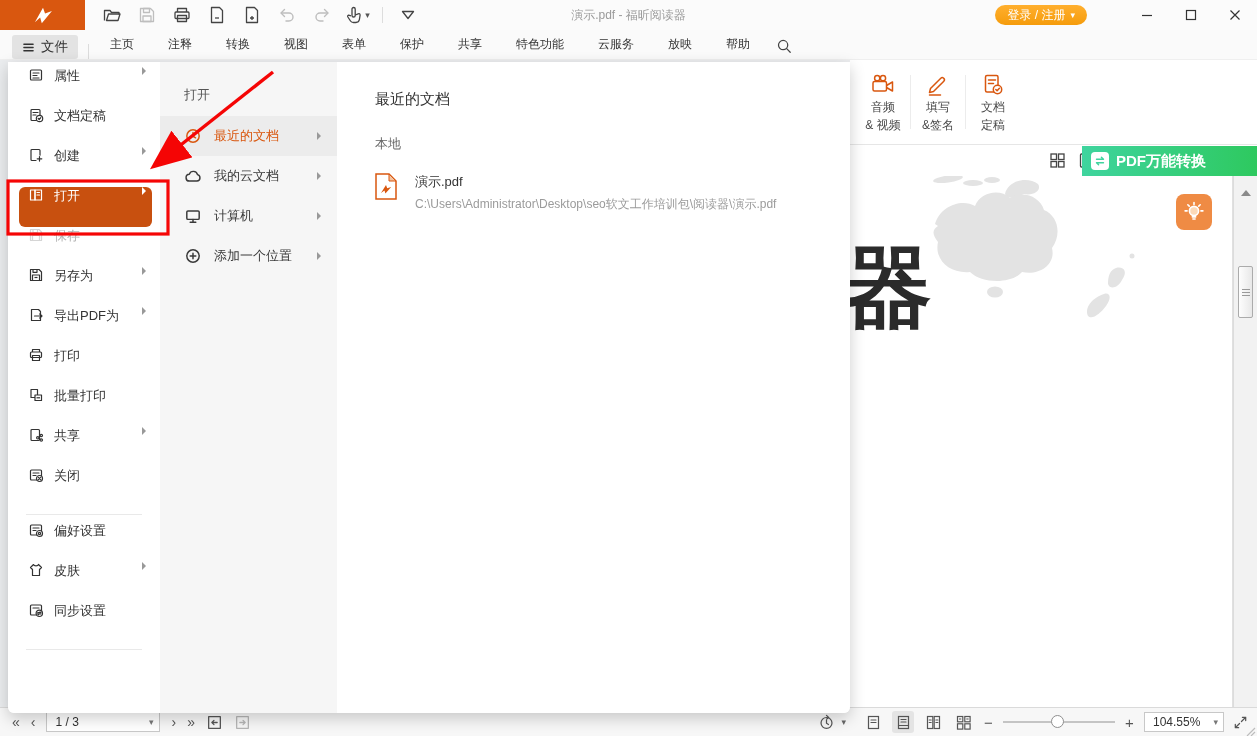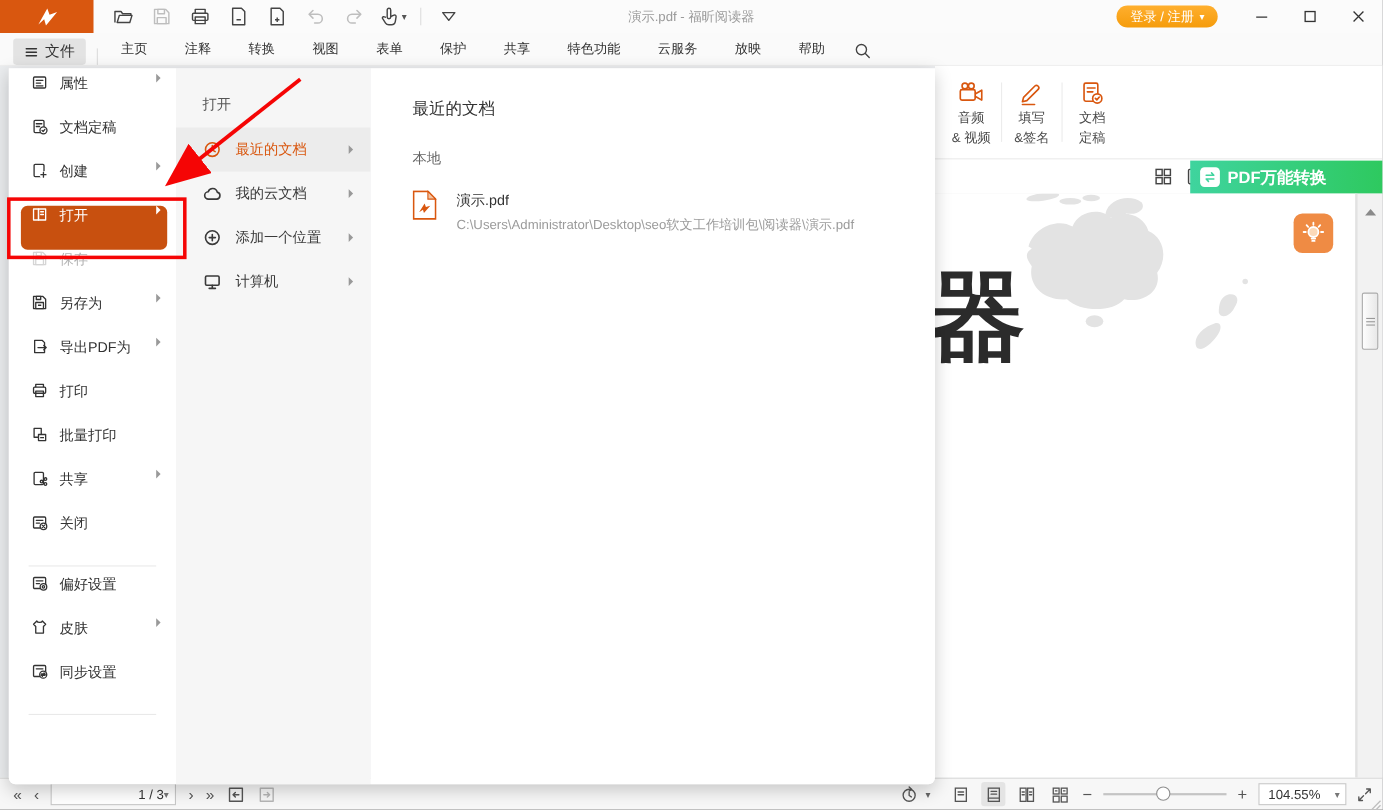--- a/index.html
+++ b/index.html
@@ -13,21 +13,21 @@
   .logo{width:85px;height:30px;background:var(--c-accent,#D9570F);display:flex;align-items:center;justify-content:center;flex:0 0 85px;}
   .qtb{display:flex;align-items:center;margin-left:14px;gap:9px;}
   .qtb-btn{width:26px;height:26px;display:flex;align-items:center;justify-content:center;color:#444;border-radius:3px;}
   .qtb-btn.disabled{opacity:.33;}
   .qtb-btn svg{width:20px;height:20px;}
   .qtb-btn .caret{font-size:9px;color:#555;margin-left:1px;}
   .qsep{width:1px;height:16px;background:#DDD;margin:0 3px;}
   .tb-title{position:absolute;left:50%;top:0;transform:translateX(-50%);line-height:30px;font-size:12px;color:#9A9A9A;white-space:nowrap;}
   .tb-right{position:absolute;right:0;top:0;height:30px;display:flex;align-items:center;}
   .login-pill{height:20px;padding:0 12px;border-radius:10px;display:flex;align-items:center;gap:5px;
-      background:linear-gradient(180deg,var(--c-login-from,#FFAF2E),var(--c-login-to,#F59C0C));color:#fff;font-size:12px;margin-right:18px;cursor:default;}
+      background:linear-gradient(180deg,var(--c-login-from,#FFAF2E),var(--c-login-to,#F59C0C));color:#fff;font-size:12px;margin-right:38px;cursor:default;}
   .login-pill .caret{font-size:9px;}
   .win-btn{width:44px;height:30px;display:flex;align-items:center;justify-content:center;color:#333;}
   .win-btn svg{width:12px;height:12px;}
 
   
   .menubar{position:absolute;left:0;top:30px;width:1257px;height:30px;background:#FAFAFA;display:flex;align-items:flex-end;border-bottom:1px solid #EFEFEF;}
   .file-btn{margin-left:12px;height:24px;background:#E3E3E3;border-radius:3px;padding:0 10px;display:flex;align-items:center;gap:6px;font-size:13.5px;color:#333;}
   .file-btn svg{width:13px;height:13px;}
   .mb-sep{width:1px;height:15px;background:#DCDCDC;margin:0 4px 0 10px;}
   .mtabs{display:flex;align-items:center;}
@@ -89,21 +89,21 @@
   .file-name{font-size:13px;color:#333;}
   .file-path{font-size:12px;color:#9B9B9B;margin-top:5px;}
 
   .annotation{position:absolute;left:0;top:0;width:1257px;height:647px;z-index:20;pointer-events:none;}
 
   
   .statusbar{position:absolute;left:0;top:707px;width:1257px;height:29px;background:#F7F7F7;border-top:1px solid #DADADA;}
   .sbl{position:absolute;left:12px;top:3px;display:flex;align-items:center;gap:11px;height:22px;}
   .sb-txt{font-size:14px;color:#555;line-height:20px;}
   .page-box{width:114px;height:20px;background:#fff;border:1px solid #C8C8C8;display:flex;align-items:center;font-size:12px;color:#333;}
-  .page-box .val{flex:1;padding-left:8px;text-align:right;}
+  .page-box .val{flex:1;padding-left:8px;}
   .page-box .caret{font-size:9px;color:#777;margin-right:6px;}
   .sb-ico{width:17px;height:17px;color:#555;}
   .sb-ico svg{width:17px;height:17px;}
   .sb-ico.dis{opacity:.4;}
   .sbr{position:absolute;right:8px;top:3px;display:flex;align-items:center;gap:8px;height:22px;}
   .vm{width:22px;height:22px;display:flex;align-items:center;justify-content:center;color:#555;border-radius:3px;}
   .vm svg{width:17px;height:17px;}
   .vm.active{background:#E4E4E4;}
   .sb-caret{font-size:9px;color:#666;margin-left:-4px;}
   .zoom-sym{font-size:15px;color:#555;width:13px;text-align:center;}
@@ -761,31 +761,31 @@
             <div class="pm-item">
               <svg>
                 <use href="#m-cloud"></use>
               </svg>
               <span class="lbl">我的云文档</span>
               <span class="arrow"></span>
             </div>
 
             <div class="pm-item">
               <svg>
+                <use href="#m-monitor"></use>
+              </svg>
+              <span class="lbl">计算机</span>
+              <span class="arrow"></span>
+            </div>
+
+            <div class="pm-item">
+              <svg>
                 <use href="#m-plus-circle"></use>
               </svg>
               <span class="lbl">添加一个位置</span>
-              <span class="arrow"></span>
-            </div>
-
-            <div class="pm-item">
-              <svg>
-                <use href="#m-monitor"></use>
-              </svg>
-              <span class="lbl">计算机</span>
               <span class="arrow"></span>
             </div>
           </div>
       </div>
       <div class="fm-right">
         <div class="rp-title">最近的文档</div>
         <div class="rp-section">本地</div>
         <div class="file-row">
           <svg class="file-ico" width="22" height="27" viewBox="0 0 22 27">
             <path d="M1 1h13l7 7v18H1z" fill="#fff" stroke="#D9570F" stroke-width="1.5"></path>

